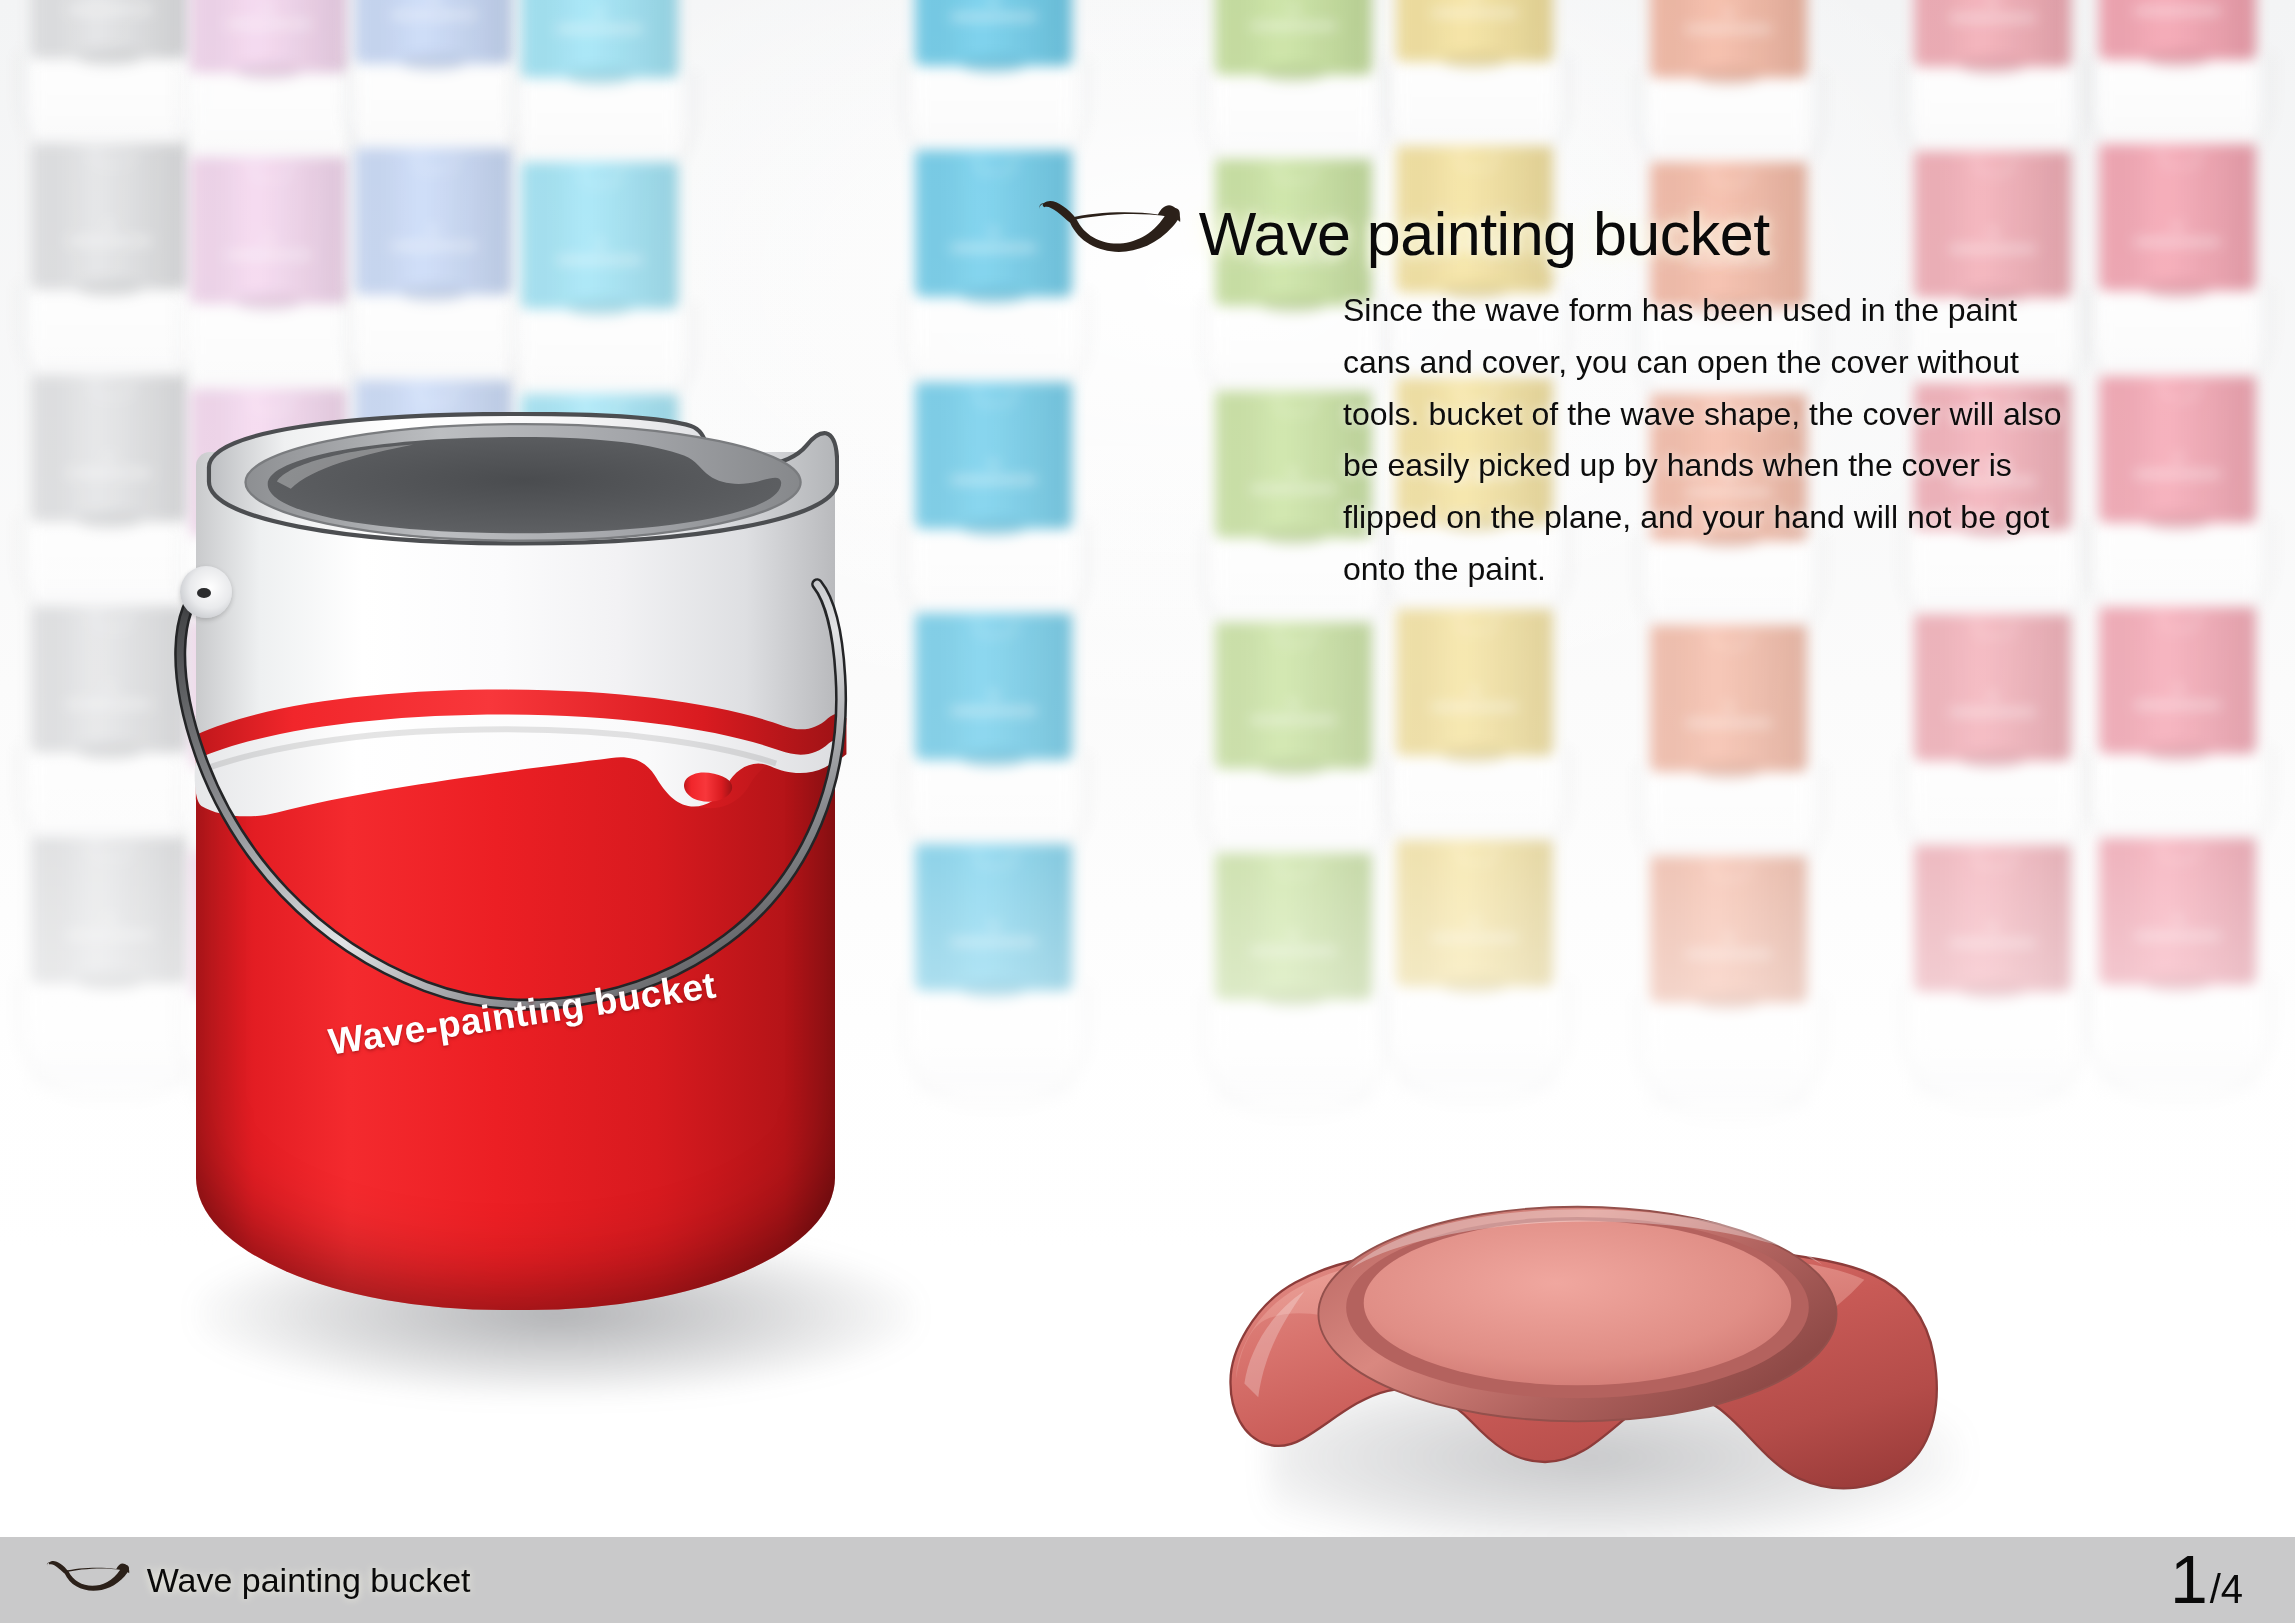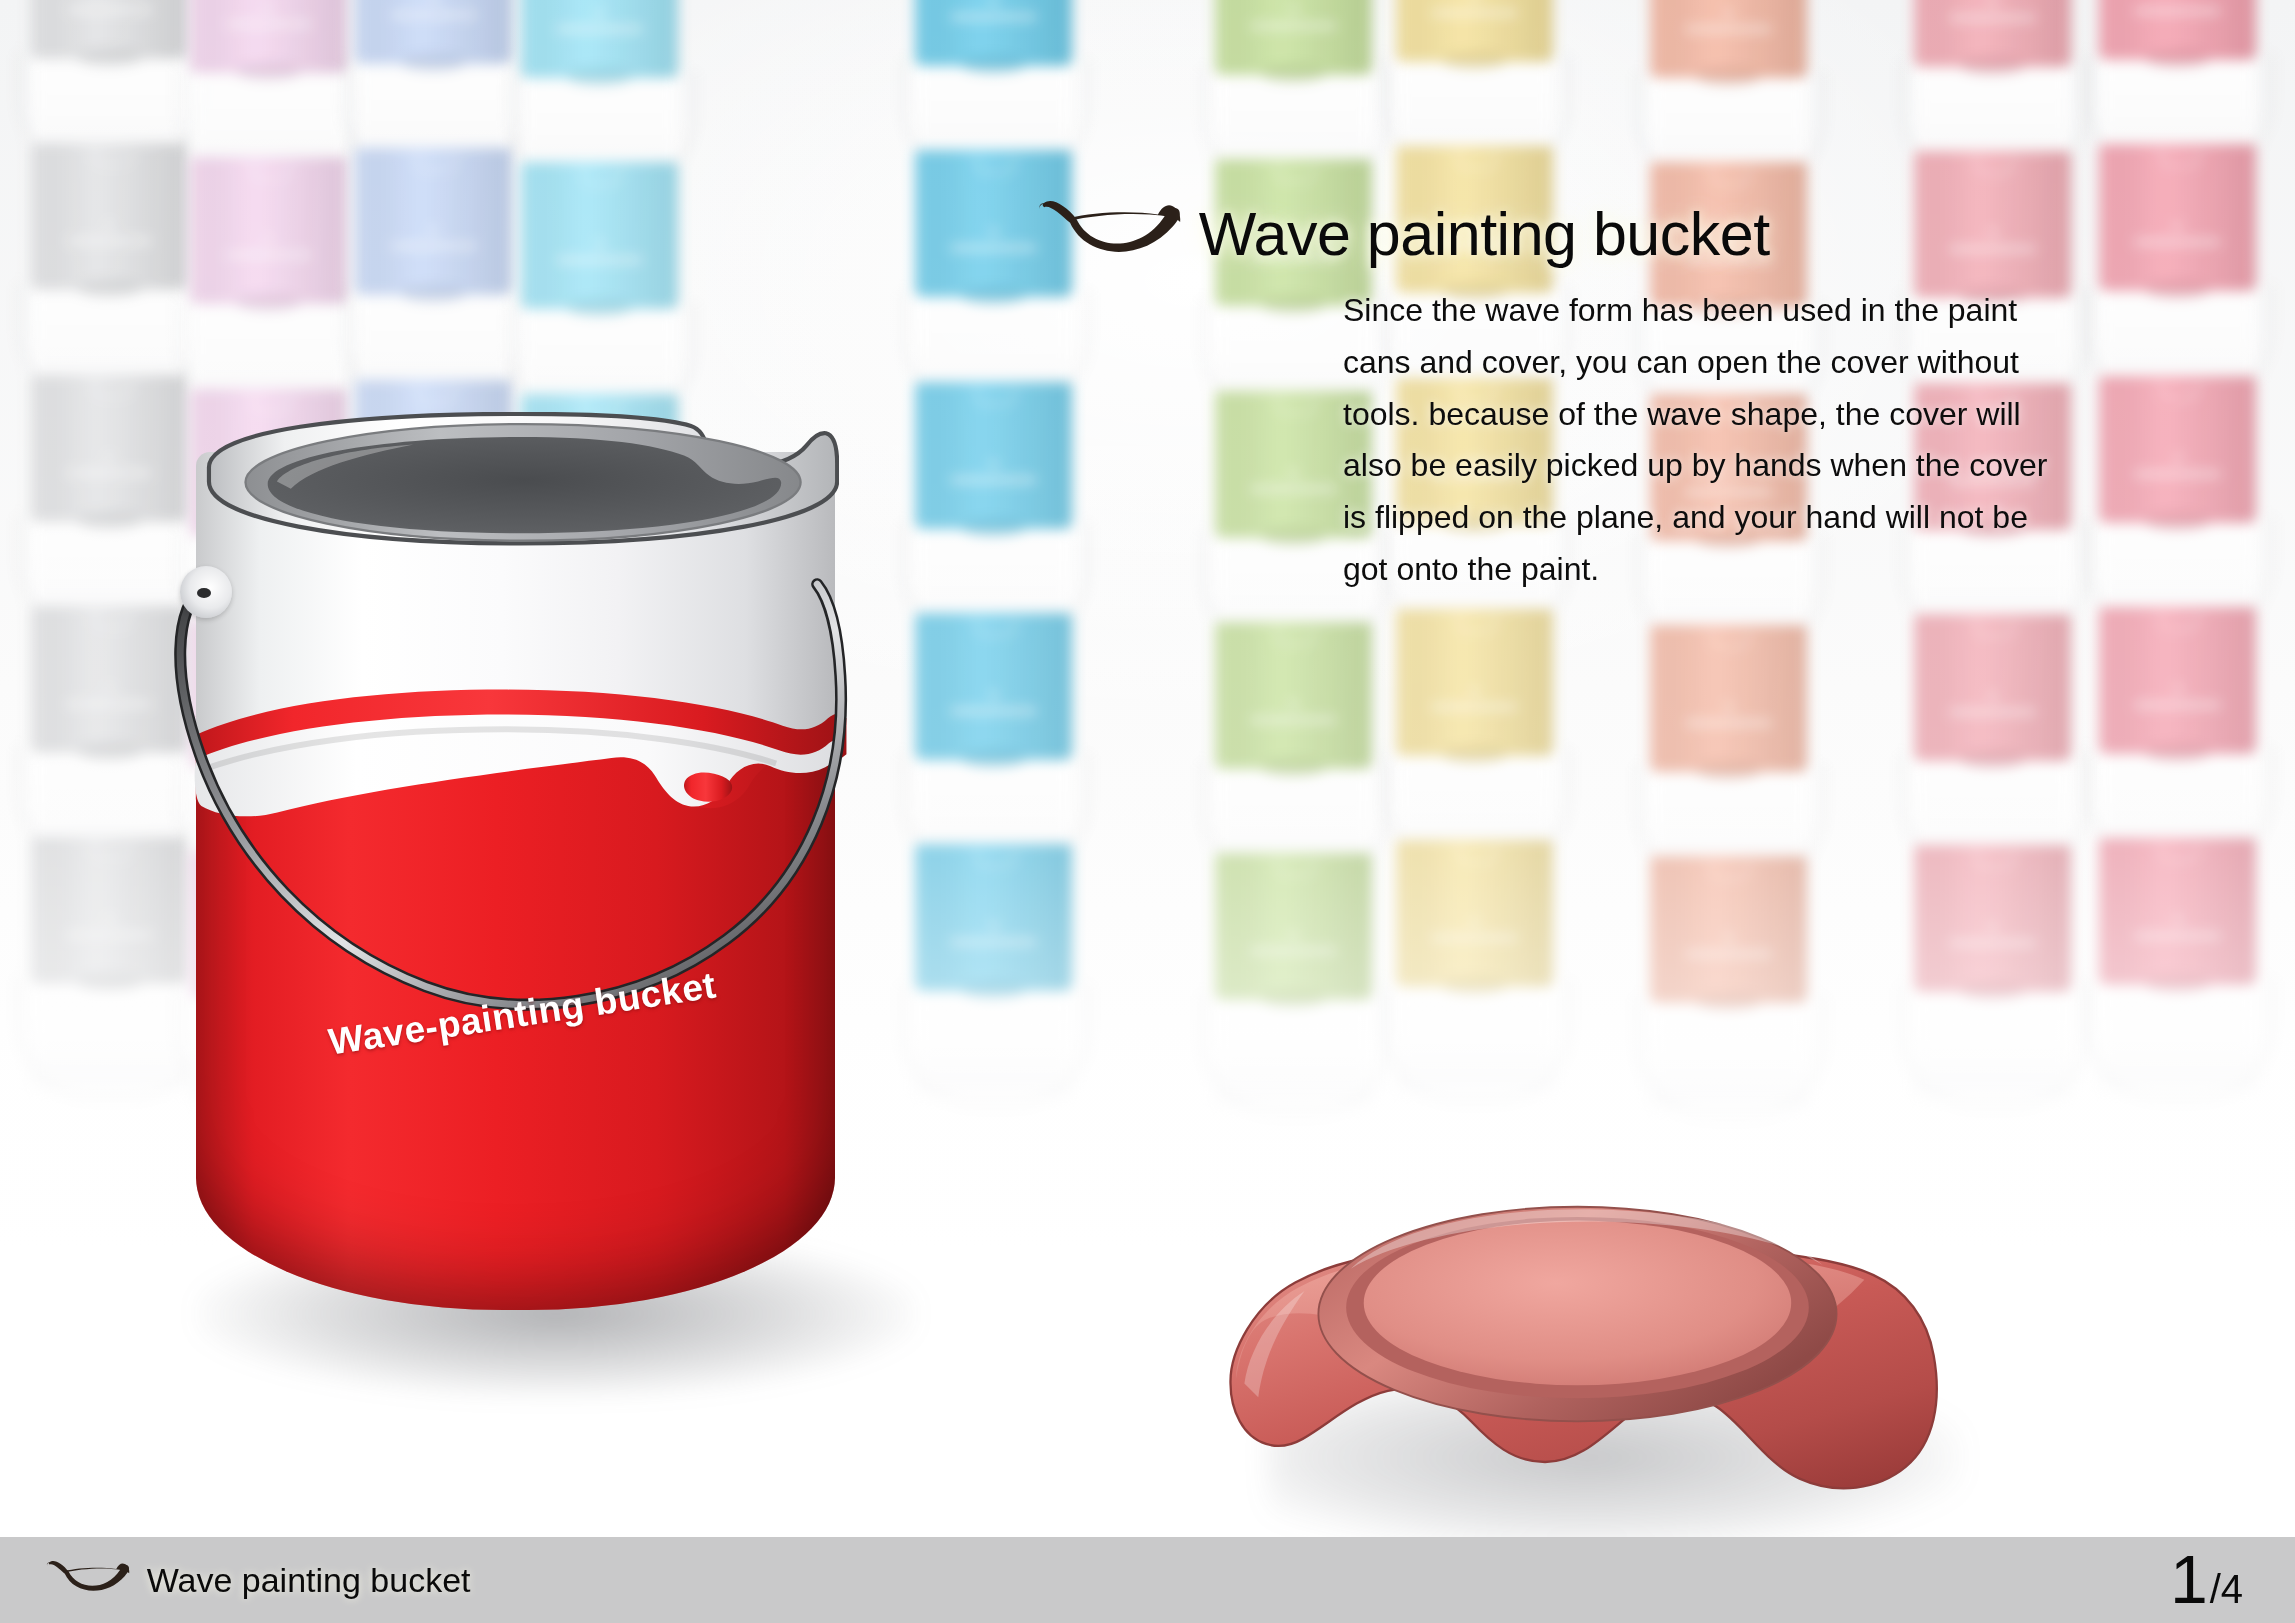--- a/index.html
+++ b/index.html
@@ -1000,21 +1000,21 @@
                  C 34,22 56,42 78,62
                  C 112,138 230,150 300,70
                  C 312,56 318,46 314,36
                  C 308,24 292,30 282,48
                  C 230,128 124,122 92,54
                  C 72,28 44,10 28,16
                  C 18,20 16,24 22,28 Z" fill="#2b2019"></path>
       </svg>
       <div id="title-text">Wave painting bucket</div>
     </div>
-    <div id="body-copy">Since the wave form has been used in the paint cans and cover, you can open the cover without tools. because of the wave shape, the cover will also be easily picked up by hands when the cover is flipped on the plane, and your hand will not be got onto the paint.</div>
+    <div id="body-copy">Since the wave form has been used in the paint cans and cover, you can open the cover without tools. bucket of the wave shape, the cover will also be easily picked up by hands when the cover is flipped on the plane, and your hand will not be got onto the paint.</div>
   </div>
 
   <div id="footer">
     <div id="footer-logo">
       <svg width="88" height="46" viewBox="0 0 320 170">
         <path d="M 14,34
                  C 8,24 20,16 34,22
                  C 48,28 62,44 76,58
                  C 122,46 196,40 250,44
                  C 286,46 308,52 316,60

